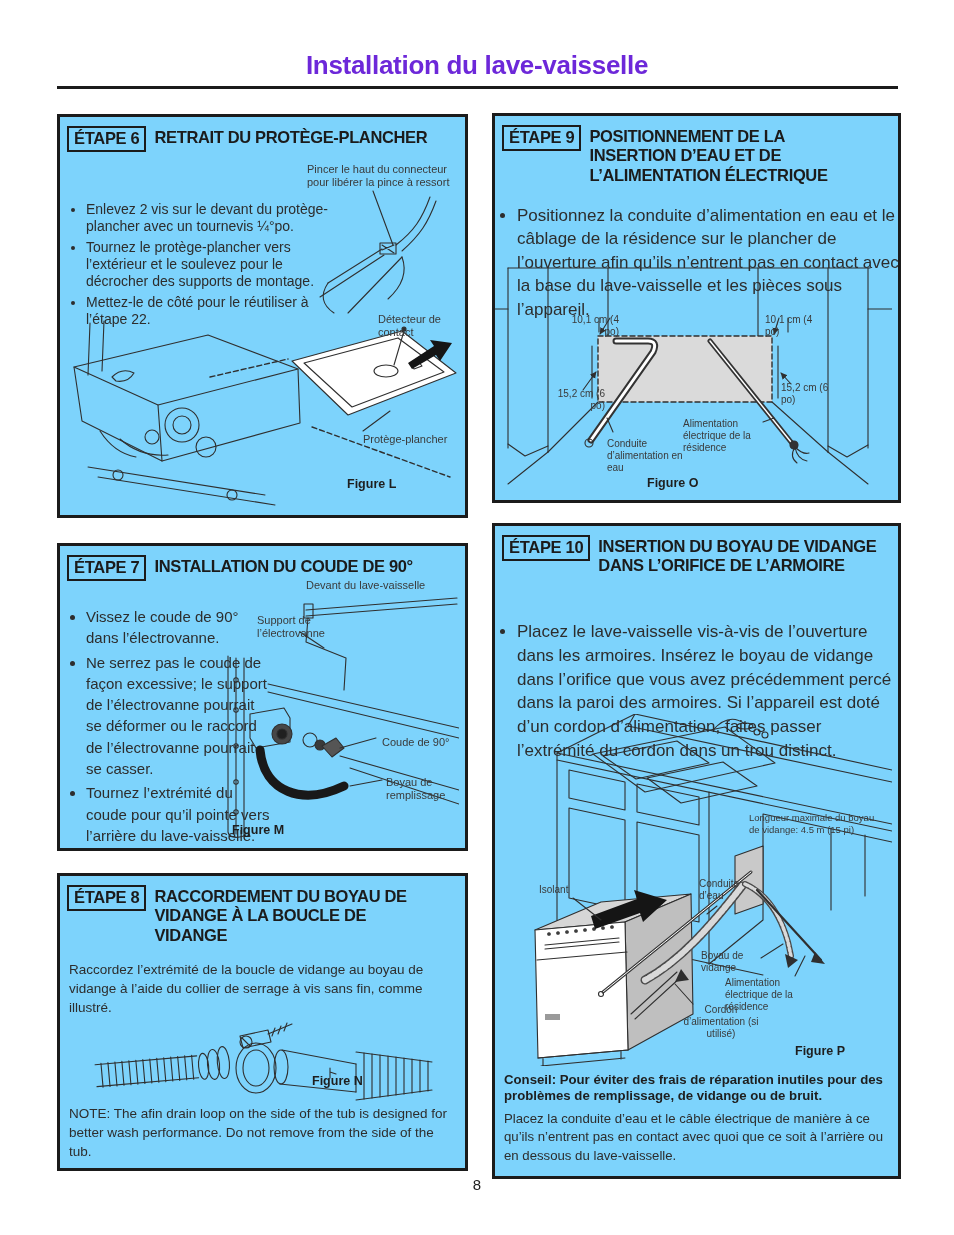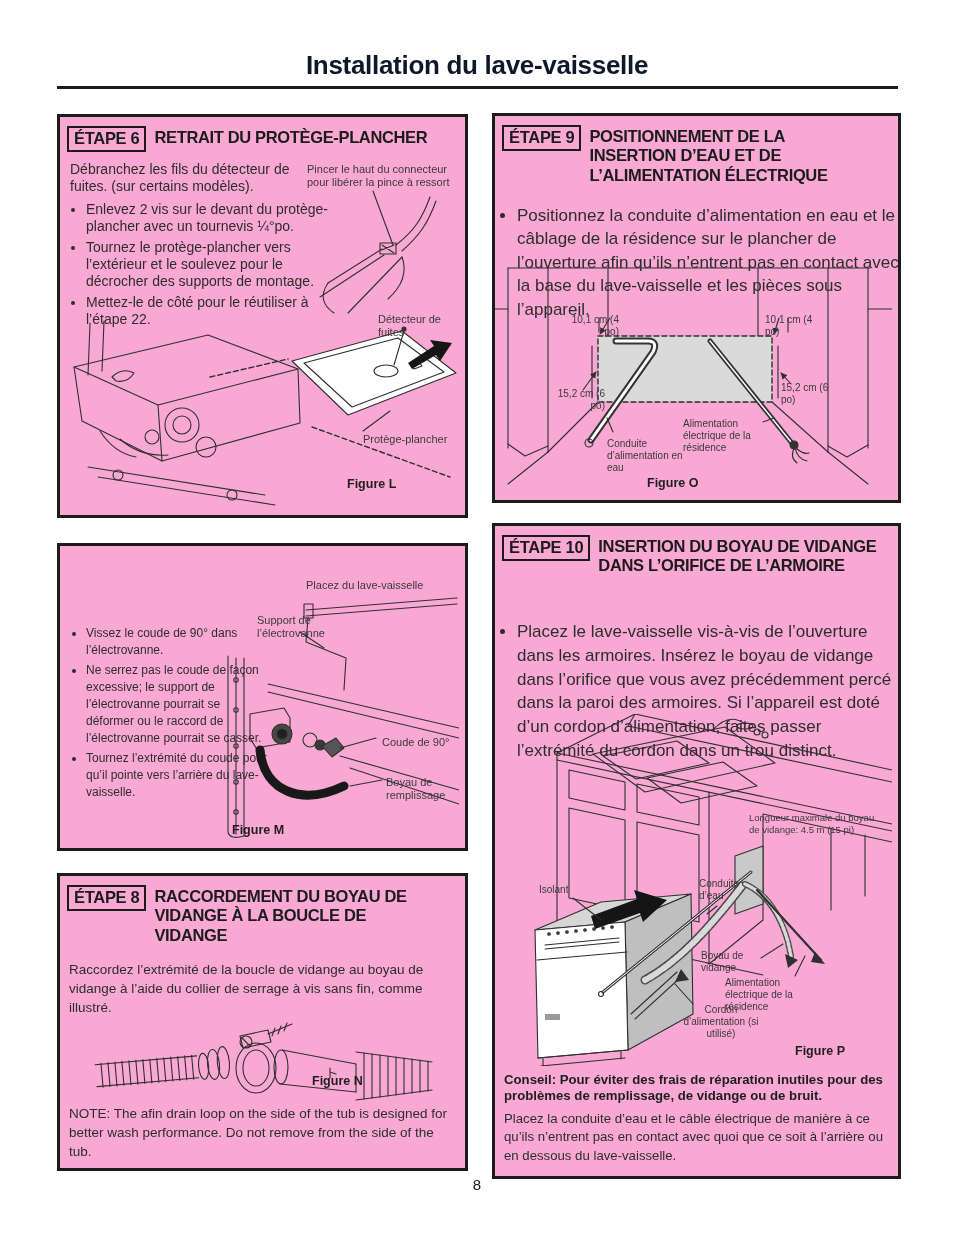--- a/index.html
+++ b/index.html
@@ -1,21 +1,21 @@
 <!DOCTYPE html>
 <html><head>
 <meta charset="utf-8">
 <style>
   html,body{margin:0;padding:0;background:#e8e8e8;}
   .page{position:relative;width:954px;height:1235px;background:#ffffff;
         font-family:"Liberation Sans",sans-serif;color:#2d2d2d;overflow:hidden;}
   .pgtitle{position:absolute;top:50px;left:0;width:954px;text-align:center;
-        font-size:26px;font-weight:bold;color:#0f172a;letter-spacing:-0.3px;}
+        font-size:26px;font-weight:bold;color:#6d28d9;letter-spacing:-0.3px;}
   .rule{position:absolute;top:86px;left:57px;width:841px;height:3px;background:#1b1b1b;}
-  .box{position:absolute;border:3px solid #1b1b1b;background:#f9a8d4;}
+  .box{position:absolute;border:3px solid #1b1b1b;background:#7dd3fc;}
   #box6{left:57px;top:114px;width:405px;height:398px;}
   #box7{left:57px;top:543px;width:405px;height:302px;}
   #box8{left:57px;top:873px;width:405px;height:292px;}
   #box9{left:492px;top:113px;width:403px;height:384px;}
   #box10{left:492px;top:523px;width:403px;height:650px;}
   .inner{position:relative;width:100%;height:100%;}
   .hdr{display:flex;gap:8px;padding:9px 6px 0 7px;align-items:flex-start;}
   .badge{border:2px solid #1b1b1b;font-weight:bold;font-size:16.5px;padding:1px 5px 2px 5px;
         white-space:nowrap;color:#1b1b1b;letter-spacing:-0.3px;}
   .hdrtitle{font-weight:bold;font-size:16.5px;line-height:1.18;color:#1b1b1b;
@@ -44,21 +44,20 @@
 
   <div class="pgtitle">Installation du lave-vaisselle</div>
   <div class="rule"></div>
 
   <div class="box" id="box6">
       <div class="inner">
     <div class="hdr">
       <span class="badge">ÉTAPE 6</span>
       <span class="hdrtitle">RETRAIT DU PROTÈGE-PLANCHER</span>
     </div>
-    <div class="abs body14" style="left:10px;top:44px;width:250px;">Débranchez les fils du détecteur de fuites. (sur certains modèles).</div>
     <div class="abs lbl" style="left:247px;top:46px;width:154px;">Pincer le haut du connecteur pour libérer la pince à ressort</div>
     <ul class="blt abs body14" style="left:10px;top:80px;width:250px;">
       <li>Enlevez 2 vis sur le devant du protège-plancher avec un tournevis ¼°po.</li>
       <li>Tournez le protège-plancher vers l’extérieur et le soulevez pour le décrocher des supports de montage.</li>
       <li>Mettez-le de côté pour le réutiliser à l’étape 22.</li>
     </ul>
 
     <svg class="fig" style="left:258px;top:70px;" width="140" height="128" viewBox="0 0 140 128">
       <path d="M55,4 L75,58"></path>
       <rect x="62" y="56" width="16" height="11"></rect>
@@ -91,30 +90,34 @@
       <path class="dashln" d="M252,108 L390,158"></path>
       <path d="M232,42 L342,12 L396,54 L288,96 Z" style="fill:#fff"></path>
       <path d="M244,44 L338,19 L384,53 L292,88 Z"></path>
       <ellipse cx="326" cy="52" rx="12" ry="6"></ellipse>
       <path d="M350,44 l8,-2 l4,5 l-8,3 Z"></path>
       <circle cx="344" cy="10" r="2" style="fill:#2f2f2f"></circle>
       <path d="M344,12 L334,46"></path>
       <path d="M330,92 L303,112"></path>
       <polygon points="348,44 374,27 370,21 392,24 380,42 376,36 352,50" style="fill:#151515;stroke:none"></polygon>
     </svg>
-    <div class="lbl" style="left:318px;top:196px;width:70px;">Détecteur de fuites</div>
+    <div class="lbl" style="left:318px;top:196px;width:70px;">Détecteur de contact</div>
     <div class="lbl" style="left:303px;top:316px;width:95px;">Protège-plancher</div>
     <div class="cap" style="left:287px;top:360px;">Figure L</div>
   </div>
     </div>
 
   <div class="box" id="box7">
       <div class="inner">
-    <div class="lbl" style="left:246px;top:33px;width:150px;">Placez du lave-vaisselle</div>
-    <ul class="blt abs" style="left:10px;top:75px;width:185px;font-size:12px;line-height:1.42;">
+    <div class="hdr">
+      <span class="badge">ÉTAPE 7</span>
+      <span class="hdrtitle">INSTALLATION DU COUDE DE 90°</span>
+    </div>
+    <div class="lbl" style="left:246px;top:33px;width:150px;">Devant du lave-vaisselle</div>
+    <ul class="blt abs" style="left:10px;top:56px;width:185px;font-size:15px;line-height:1.42;">
       <li>Vissez le coude de 90° dans l’électrovanne.</li>
       <li>Ne serrez pas le coude de façon excessive; le support de l’électrovanne pourrait se déformer ou le raccord de l’électrovanne pourrait se casser.</li>
       <li>Tournez l’extrémité du coude pour qu’il pointe vers l’arrière du lave-vaisselle.</li>
     </ul>
     <svg class="fig" style="left:150px;top:42px;" width="249" height="252" viewBox="0 0 249 252">
       <path d="M96,22 L247,10 M96,28 L247,16"></path>
       <rect x="94" y="16" width="9" height="14"></rect>
       <path d="M98,30 L96,54 L136,70 L134,102"></path>
       <path d="M58,96 L249,140 M58,104 L249,150"></path>
       <path d="M130,168 L249,202 M140,180 L249,216"></path>

